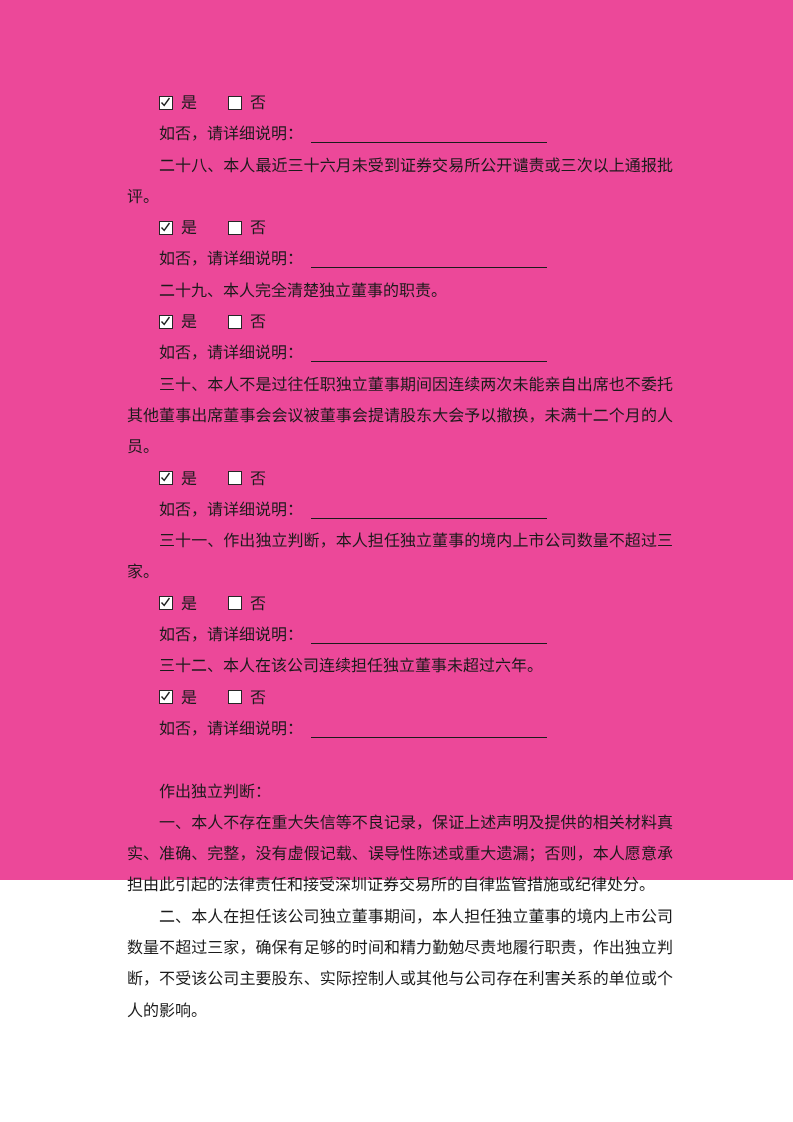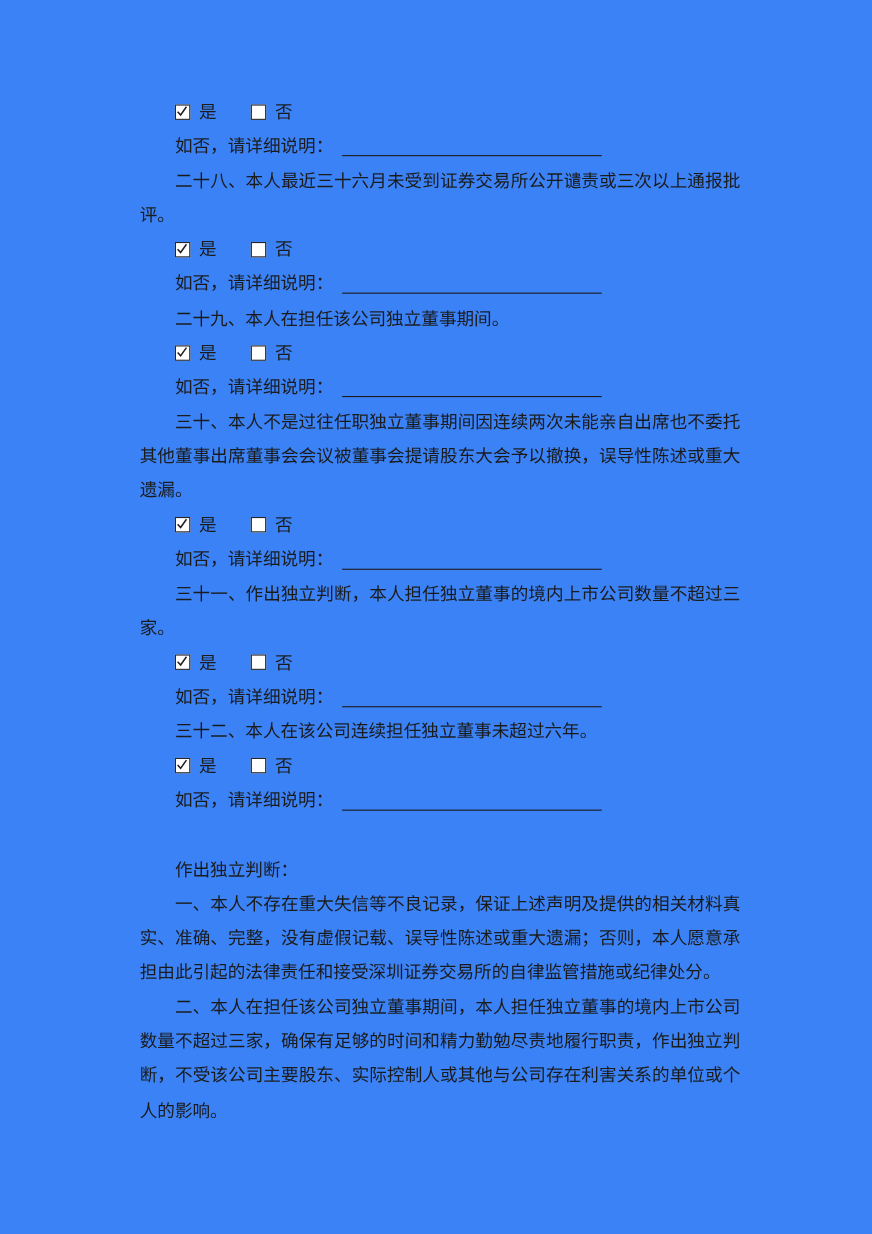--- a/index.html
+++ b/index.html
@@ -8,22 +8,22 @@
     width: 793px;
     height: 1122px;
     margin: 0;
     font-family: "Liberation Serif", "DejaVu Serif", serif;
     color: #1b1b1b;
     overflow: hidden;
   }
   .page {
     position: relative;
     width: 793px;
-    height: 1122px;
-    background: #3b82f6;
+    height: 880px;
+    background: #ec4899;
   }
   .content {
     position: absolute;
     left: 127px;
     top: 87px;
     width: 546px;
     font-size: 16px;
     line-height: 31.3px;
     text-align: justify;
   }
@@ -86,33 +86,33 @@
         <span class="cb"><svg viewBox="0 0 11 11">
               <polyline points="1.5,5.5 4.2,8.5 9.5,1" fill="none" stroke="#1f1f1f" stroke-width="1.4"></polyline>
             </svg></span><span class="opt-yes">是</span><span class="cb"></span><span>否</span>
       </div>
       <div class="explain-row">
         <span>如否，请详细说明：</span><span class="blank-line"></span>
       </div>
     </section>
 
     <section>
-      <p class="para">二十九、本人在担任该公司独立董事期间。</p>
+      <p class="para">二十九、本人完全清楚独立董事的职责。</p>
       <div class="answer-row">
         <span class="cb"><svg viewBox="0 0 11 11">
               <polyline points="1.5,5.5 4.2,8.5 9.5,1" fill="none" stroke="#1f1f1f" stroke-width="1.4"></polyline>
             </svg></span><span class="opt-yes">是</span><span class="cb"></span><span>否</span>
       </div>
       <div class="explain-row">
         <span>如否，请详细说明：</span><span class="blank-line"></span>
       </div>
     </section>
 
     <section>
-      <p class="para">三十、本人不是过往任职独立董事期间因连续两次未能亲自出席也不委托其他董事出席董事会会议被董事会提请股东大会予以撤换，误导性陈述或重大遗漏。</p>
+      <p class="para">三十、本人不是过往任职独立董事期间因连续两次未能亲自出席也不委托其他董事出席董事会会议被董事会提请股东大会予以撤换，未满十二个月的人员。</p>
       <div class="answer-row">
         <span class="cb"><svg viewBox="0 0 11 11">
               <polyline points="1.5,5.5 4.2,8.5 9.5,1" fill="none" stroke="#1f1f1f" stroke-width="1.4"></polyline>
             </svg></span><span class="opt-yes">是</span><span class="cb"></span><span>否</span>
       </div>
       <div class="explain-row">
         <span>如否，请详细说明：</span><span class="blank-line"></span>
       </div>
     </section>
 

